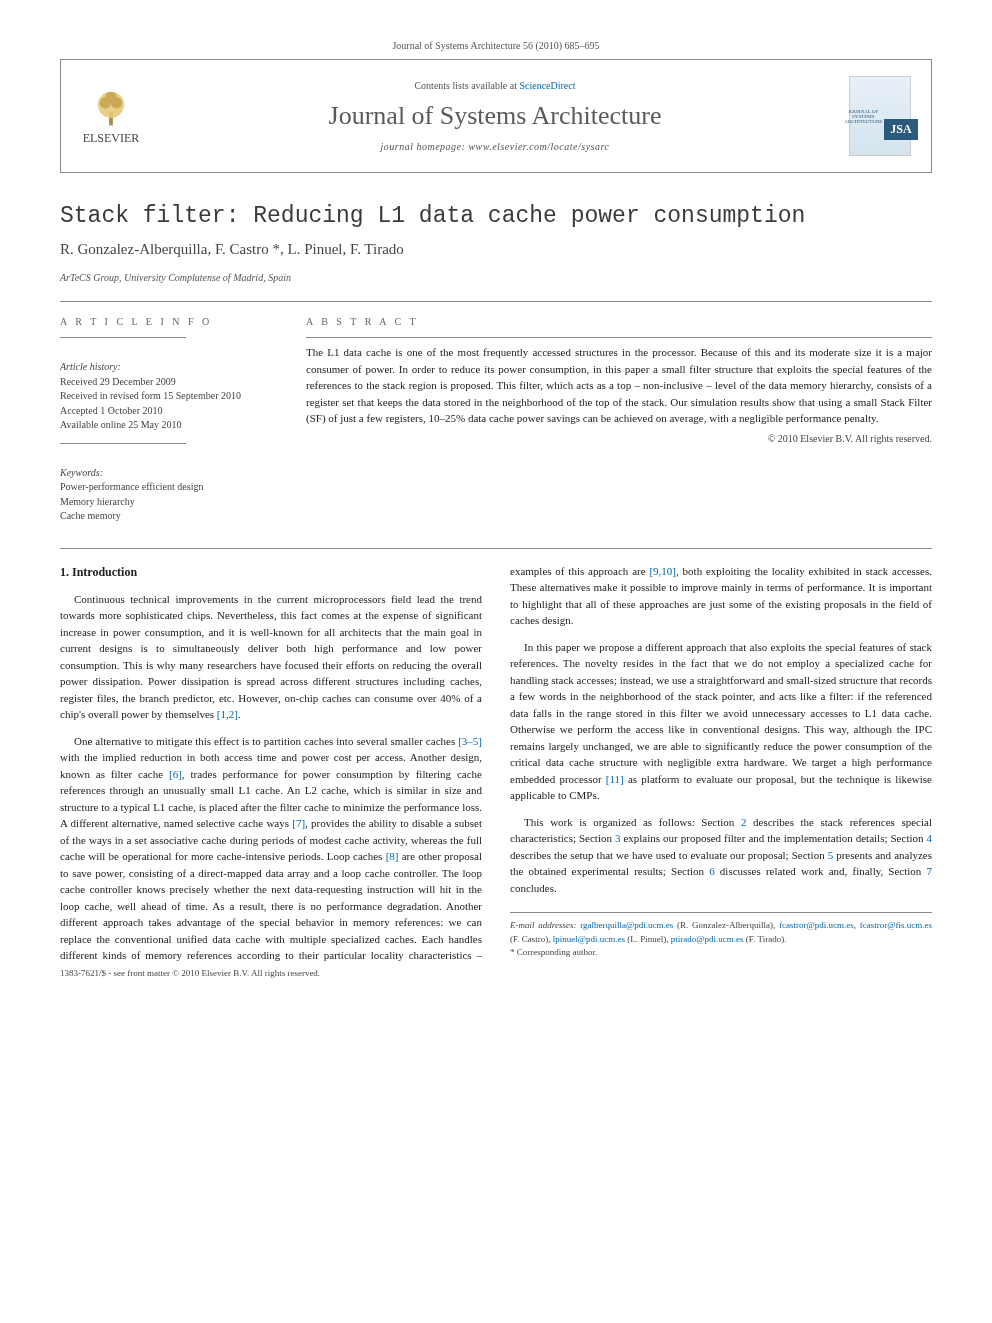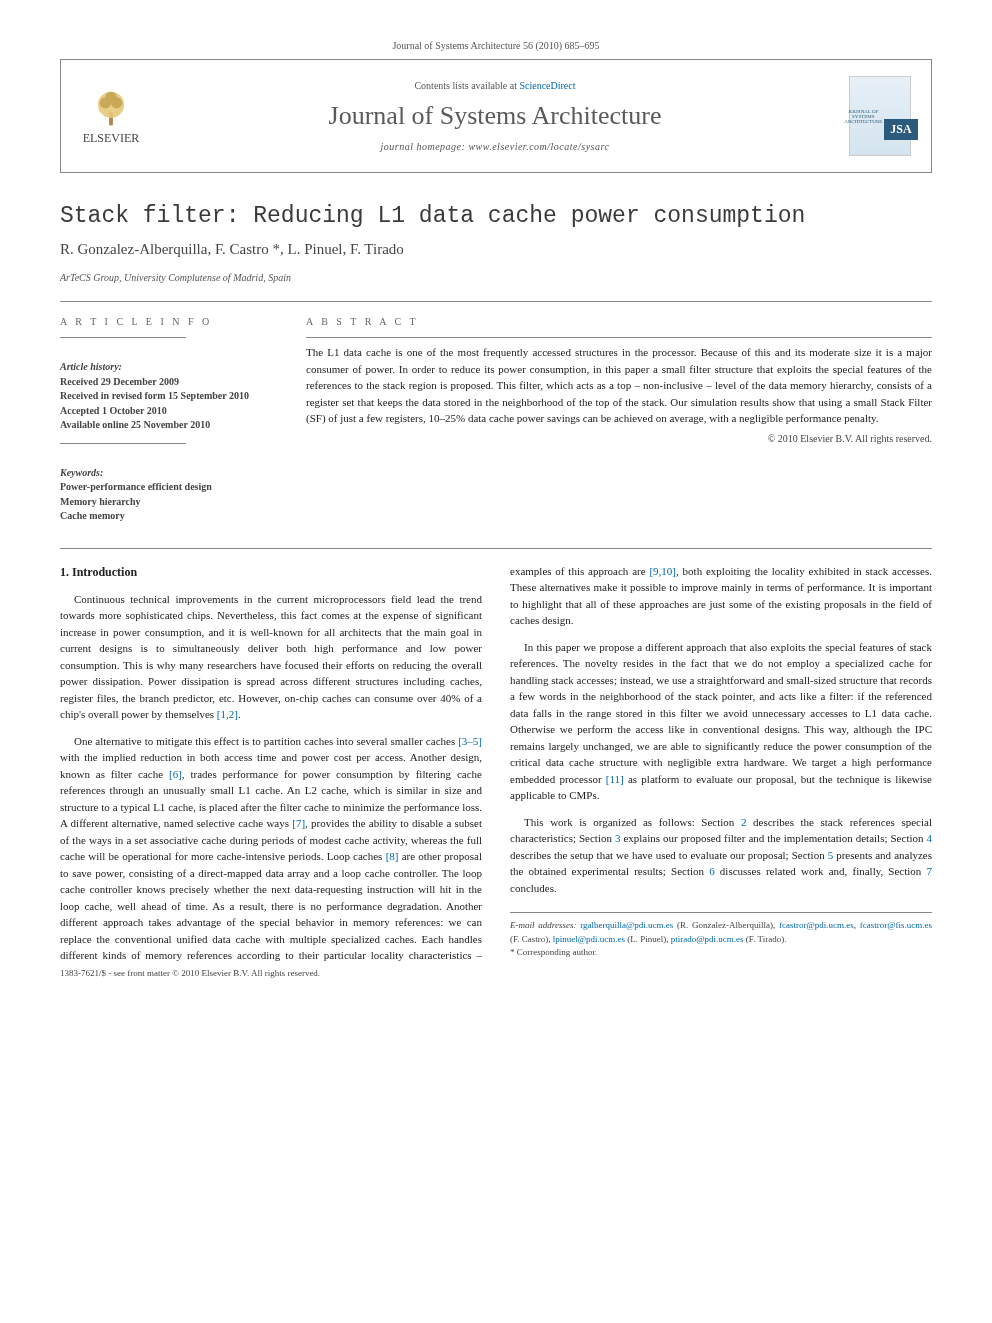--- a/index.html
+++ b/index.html
@@ -116,21 +116,20 @@
     letter-spacing: 3px;
     color: #666;
     margin-bottom: 10px;
     text-transform: uppercase;
   }
   .info-block {
     font-size: 10px;
     color: #444;
     line-height: 1.45;
     margin-top: 22px;
-    font-weight: bold;
   }
   .info-block .label { font-style: italic; }
   hr.short-rule {
     border: none;
     border-top: 1px solid #888;
     margin: 10px 0;
     width: 60%;
   }
   .abstract-col { flex: 1; }
   .abstract-text {
@@ -214,21 +213,21 @@
 
 <div class="info-abstract-row">
   <div class="article-info">
     <div class="info-heading">A R T I C L E   I N F O</div>
     <hr class="short-rule">
     <div class="info-block">
       <div class="label">Article history:</div>
       <div>Received 29 December 2009</div>
       <div>Received in revised form 15 September 2010</div>
       <div>Accepted 1 October 2010</div>
-      <div>Available online 25 November 2010</div>
+      <div>Available online 25 May 2010</div>
     </div>
     <hr class="short-rule">
     <div class="info-block">
       <div class="label">Keywords:</div>
       <div>Power-performance efficient design</div>
       <div>Memory hierarchy</div>
       <div>Cache memory</div>
     </div>
   </div>
   <div class="abstract-col">

